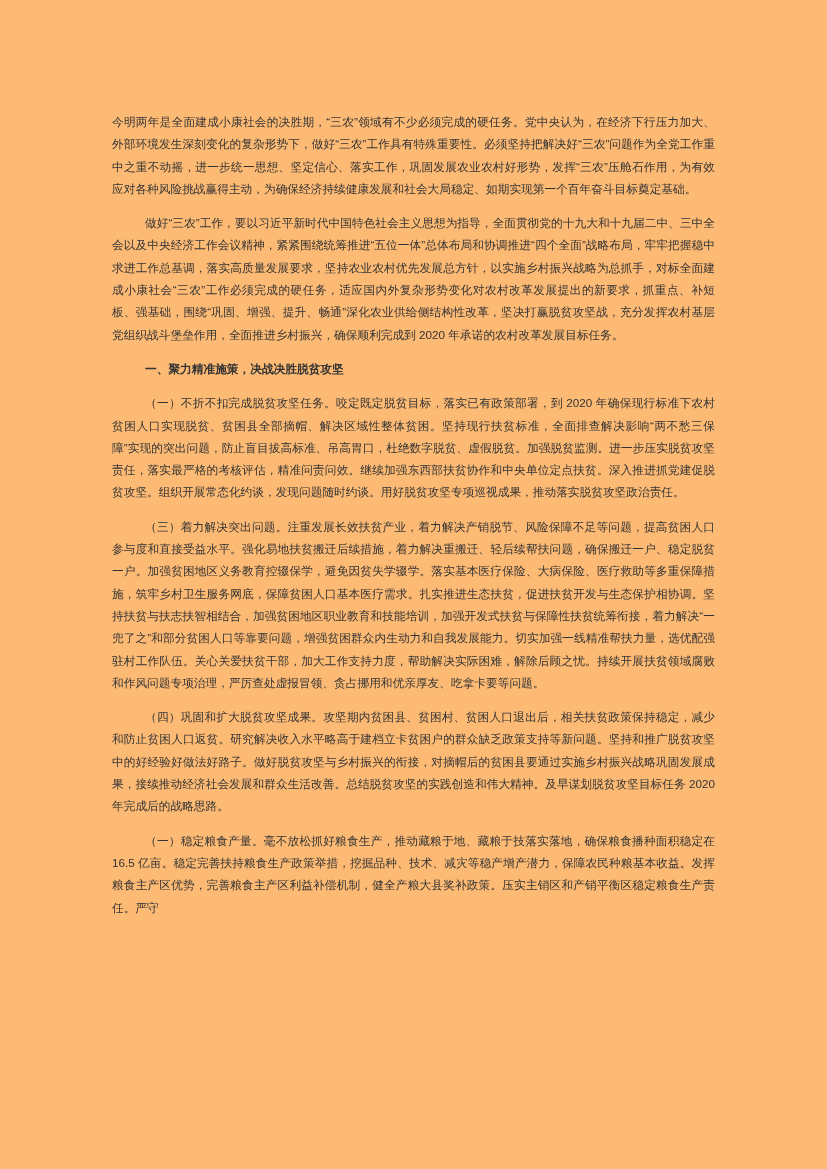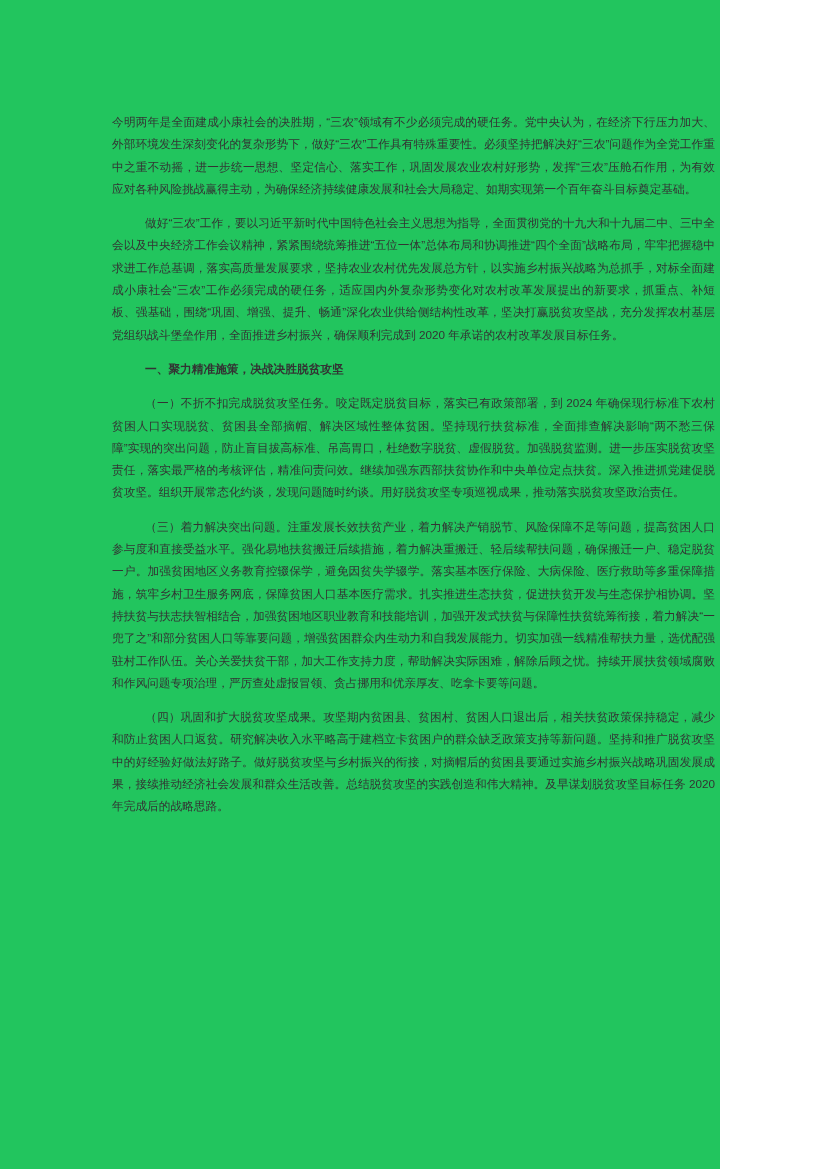--- a/index.html
+++ b/index.html
@@ -2,23 +2,23 @@
 <html><head>
 <meta charset="utf-8">
 <style>
   html, body {
     margin: 0;
     padding: 0;
     background: #ffffff;
   }
   .page {
     position: relative;
-    width: 720px;
+    width: 827px;
     height: 1169px;
-    background: #22c55e;
+    background: #fdba74;
     overflow: hidden;
   }
   .content {
     position: absolute;
     left: 112px;
     top: 111px;
     width: 603px;
     font-family: "Liberation Sans", "DejaVu Sans", sans-serif;
     font-size: 11.7px;
     line-height: 22.3px;
@@ -39,17 +39,18 @@
   }
 </style>
 </head>
 <body>
 
 <div class="page">
   <div class="content" id="document-content">
       <p class="body">今明两年是全面建成小康社会的决胜期，“三农”领域有不少必须完成的硬任务。党中央认为，在经济下行压力加大、外部环境发生深刻变化的复杂形势下，做好“三农”工作具有特殊重要性。必须坚持把解决好“三农”问题作为全党工作重中之重不动摇，进一步统一思想、坚定信心、落实工作，巩固发展农业农村好形势，发挥“三农”压舱石作用，为有效应对各种风险挑战赢得主动，为确保经济持续健康发展和社会大局稳定、如期实现第一个百年奋斗目标奠定基础。</p>
       <p class="body indent">做好“三农”工作，要以习近平新时代中国特色社会主义思想为指导，全面贯彻党的十九大和十九届二中、三中全会以及中央经济工作会议精神，紧紧围绕统筹推进“五位一体”总体布局和协调推进“四个全面”战略布局，牢牢把握稳中求进工作总基调，落实高质量发展要求，坚持农业农村优先发展总方针，以实施乡村振兴战略为总抓手，对标全面建成小康社会“三农”工作必须完成的硬任务，适应国内外复杂形势变化对农村改革发展提出的新要求，抓重点、补短板、强基础，围绕“巩固、增强、提升、畅通”深化农业供给侧结构性改革，坚决打赢脱贫攻坚战，充分发挥农村基层党组织战斗堡垒作用，全面推进乡村振兴，确保顺利完成到 2020 年承诺的农村改革发展目标任务。</p>
       <p class="heading indent">一、聚力精准施策，决战决胜脱贫攻坚</p>
-      <p class="body indent">（一）不折不扣完成脱贫攻坚任务。咬定既定脱贫目标，落实已有政策部署，到 2024 年确保现行标准下农村贫困人口实现脱贫、贫困县全部摘帽、解决区域性整体贫困。坚持现行扶贫标准，全面排查解决影响“两不愁三保障”实现的突出问题，防止盲目拔高标准、吊高胃口，杜绝数字脱贫、虚假脱贫。加强脱贫监测。进一步压实脱贫攻坚责任，落实最严格的考核评估，精准问责问效。继续加强东西部扶贫协作和中央单位定点扶贫。深入推进抓党建促脱贫攻坚。组织开展常态化约谈，发现问题随时约谈。用好脱贫攻坚专项巡视成果，推动落实脱贫攻坚政治责任。</p>
+      <p class="body indent">（一）不折不扣完成脱贫攻坚任务。咬定既定脱贫目标，落实已有政策部署，到 2020 年确保现行标准下农村贫困人口实现脱贫、贫困县全部摘帽、解决区域性整体贫困。坚持现行扶贫标准，全面排查解决影响“两不愁三保障”实现的突出问题，防止盲目拔高标准、吊高胃口，杜绝数字脱贫、虚假脱贫。加强脱贫监测。进一步压实脱贫攻坚责任，落实最严格的考核评估，精准问责问效。继续加强东西部扶贫协作和中央单位定点扶贫。深入推进抓党建促脱贫攻坚。组织开展常态化约谈，发现问题随时约谈。用好脱贫攻坚专项巡视成果，推动落实脱贫攻坚政治责任。</p>
       <p class="body indent">（三）着力解决突出问题。注重发展长效扶贫产业，着力解决产销脱节、风险保障不足等问题，提高贫困人口参与度和直接受益水平。强化易地扶贫搬迁后续措施，着力解决重搬迁、轻后续帮扶问题，确保搬迁一户、稳定脱贫一户。加强贫困地区义务教育控辍保学，避免因贫失学辍学。落实基本医疗保险、大病保险、医疗救助等多重保障措施，筑牢乡村卫生服务网底，保障贫困人口基本医疗需求。扎实推进生态扶贫，促进扶贫开发与生态保护相协调。坚持扶贫与扶志扶智相结合，加强贫困地区职业教育和技能培训，加强开发式扶贫与保障性扶贫统筹衔接，着力解决“一兜了之”和部分贫困人口等靠要问题，增强贫困群众内生动力和自我发展能力。切实加强一线精准帮扶力量，选优配强驻村工作队伍。关心关爱扶贫干部，加大工作支持力度，帮助解决实际困难，解除后顾之忧。持续开展扶贫领域腐败和作风问题专项治理，严厉查处虚报冒领、贪占挪用和优亲厚友、吃拿卡要等问题。</p>
       <p class="body indent">（四）巩固和扩大脱贫攻坚成果。攻坚期内贫困县、贫困村、贫困人口退出后，相关扶贫政策保持稳定，减少和防止贫困人口返贫。研究解决收入水平略高于建档立卡贫困户的群众缺乏政策支持等新问题。坚持和推广脱贫攻坚中的好经验好做法好路子。做好脱贫攻坚与乡村振兴的衔接，对摘帽后的贫困县要通过实施乡村振兴战略巩固发展成果，接续推动经济社会发展和群众生活改善。总结脱贫攻坚的实践创造和伟大精神。及早谋划脱贫攻坚目标任务 2020 年完成后的战略思路。</p>
+      <p class="body indent">（一）稳定粮食产量。毫不放松抓好粮食生产，推动藏粮于地、藏粮于技落实落地，确保粮食播种面积稳定在 16.5 亿亩。稳定完善扶持粮食生产政策举措，挖掘品种、技术、减灾等稳产增产潜力，保障农民种粮基本收益。发挥粮食主产区优势，完善粮食主产区利益补偿机制，健全产粮大县奖补政策。压实主销区和产销平衡区稳定粮食生产责任。严守</p>
     </div>
 </div>
 
 </body></html>

